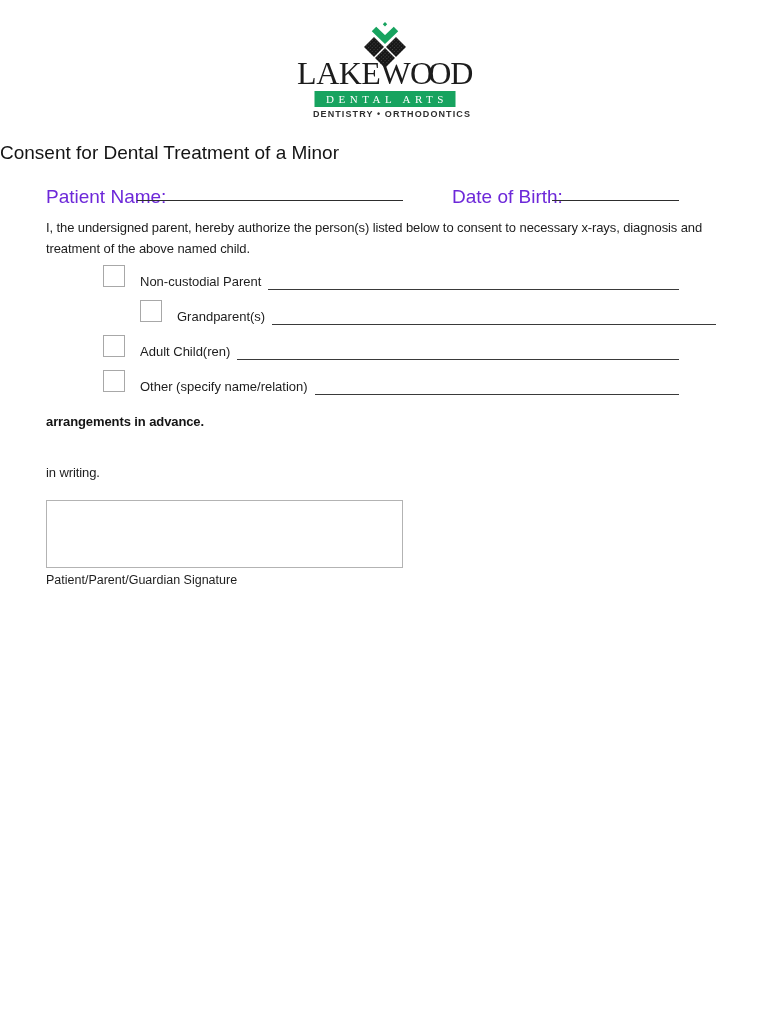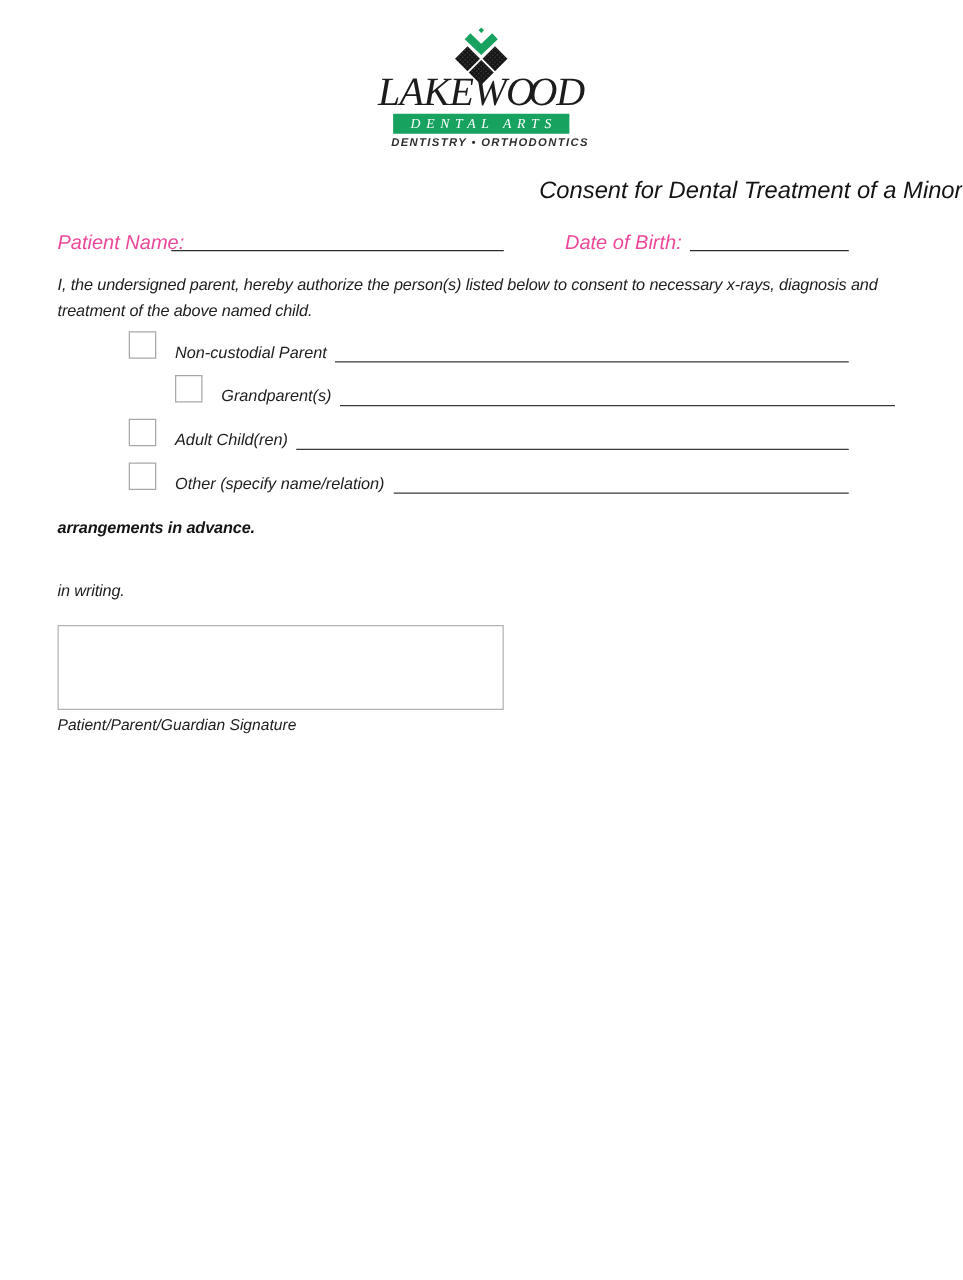--- a/index.html
+++ b/index.html
@@ -3,21 +3,20 @@
 <meta charset="utf-8">
 <style>
   html,body{margin:0;padding:0;background:#ffffff;}
   .page{
     position:relative;
     width:770px;height:1024px;
     background:#ffffff;
     font-family:"Liberation Sans", sans-serif;
     color:#1f1f1f;
     overflow:hidden;
-    font-style:italic;
   }
   .abs{position:absolute;}
   .centered{left:50%;transform:translateX(-50%);}
 
   
   .logo-icon{top:22px;}
   .logo-word{
     top:57px;
     font-family:"Liberation Serif","DejaVu Serif",serif;
     font-size:32px;line-height:32px;
@@ -35,26 +34,26 @@
     padding-left:4px;white-space:nowrap;
   }
   .logo-tagline{
     top:109px;
     font-size:9px;font-weight:bold;color:#2e2e2e;
     letter-spacing:1.1px;white-space:nowrap;padding-left:14px;
   }
 
   
   .doc-title{
-    top:142px;left:0;width:770px;text-align:right;
+    top:142px;left:0;width:770px;text-align:left;
     font-size:19px;color:#141414;
   }
 
   
-  .field-label{font-size:16px;color:#ec4899;white-space:nowrap;}
+  .field-label{font-size:19px;color:#6d28d9;white-space:nowrap;}
   .fill-line{border-bottom:1.6px solid #2d2d2d;height:15px;}
   .pn-label{left:46px;top:186px;}
   .pn-line{left:137px;top:185px;width:266px;}
   .dob-label{left:452px;top:186px;}
   .dob-line{left:552px;top:185px;width:127px;}
 
   
   .para{left:46px;font-size:13px;letter-spacing:-0.1px;line-height:20.5px;color:#1d1d1d;}
   .para div{white-space:nowrap;}
   .intro{top:218px;}

